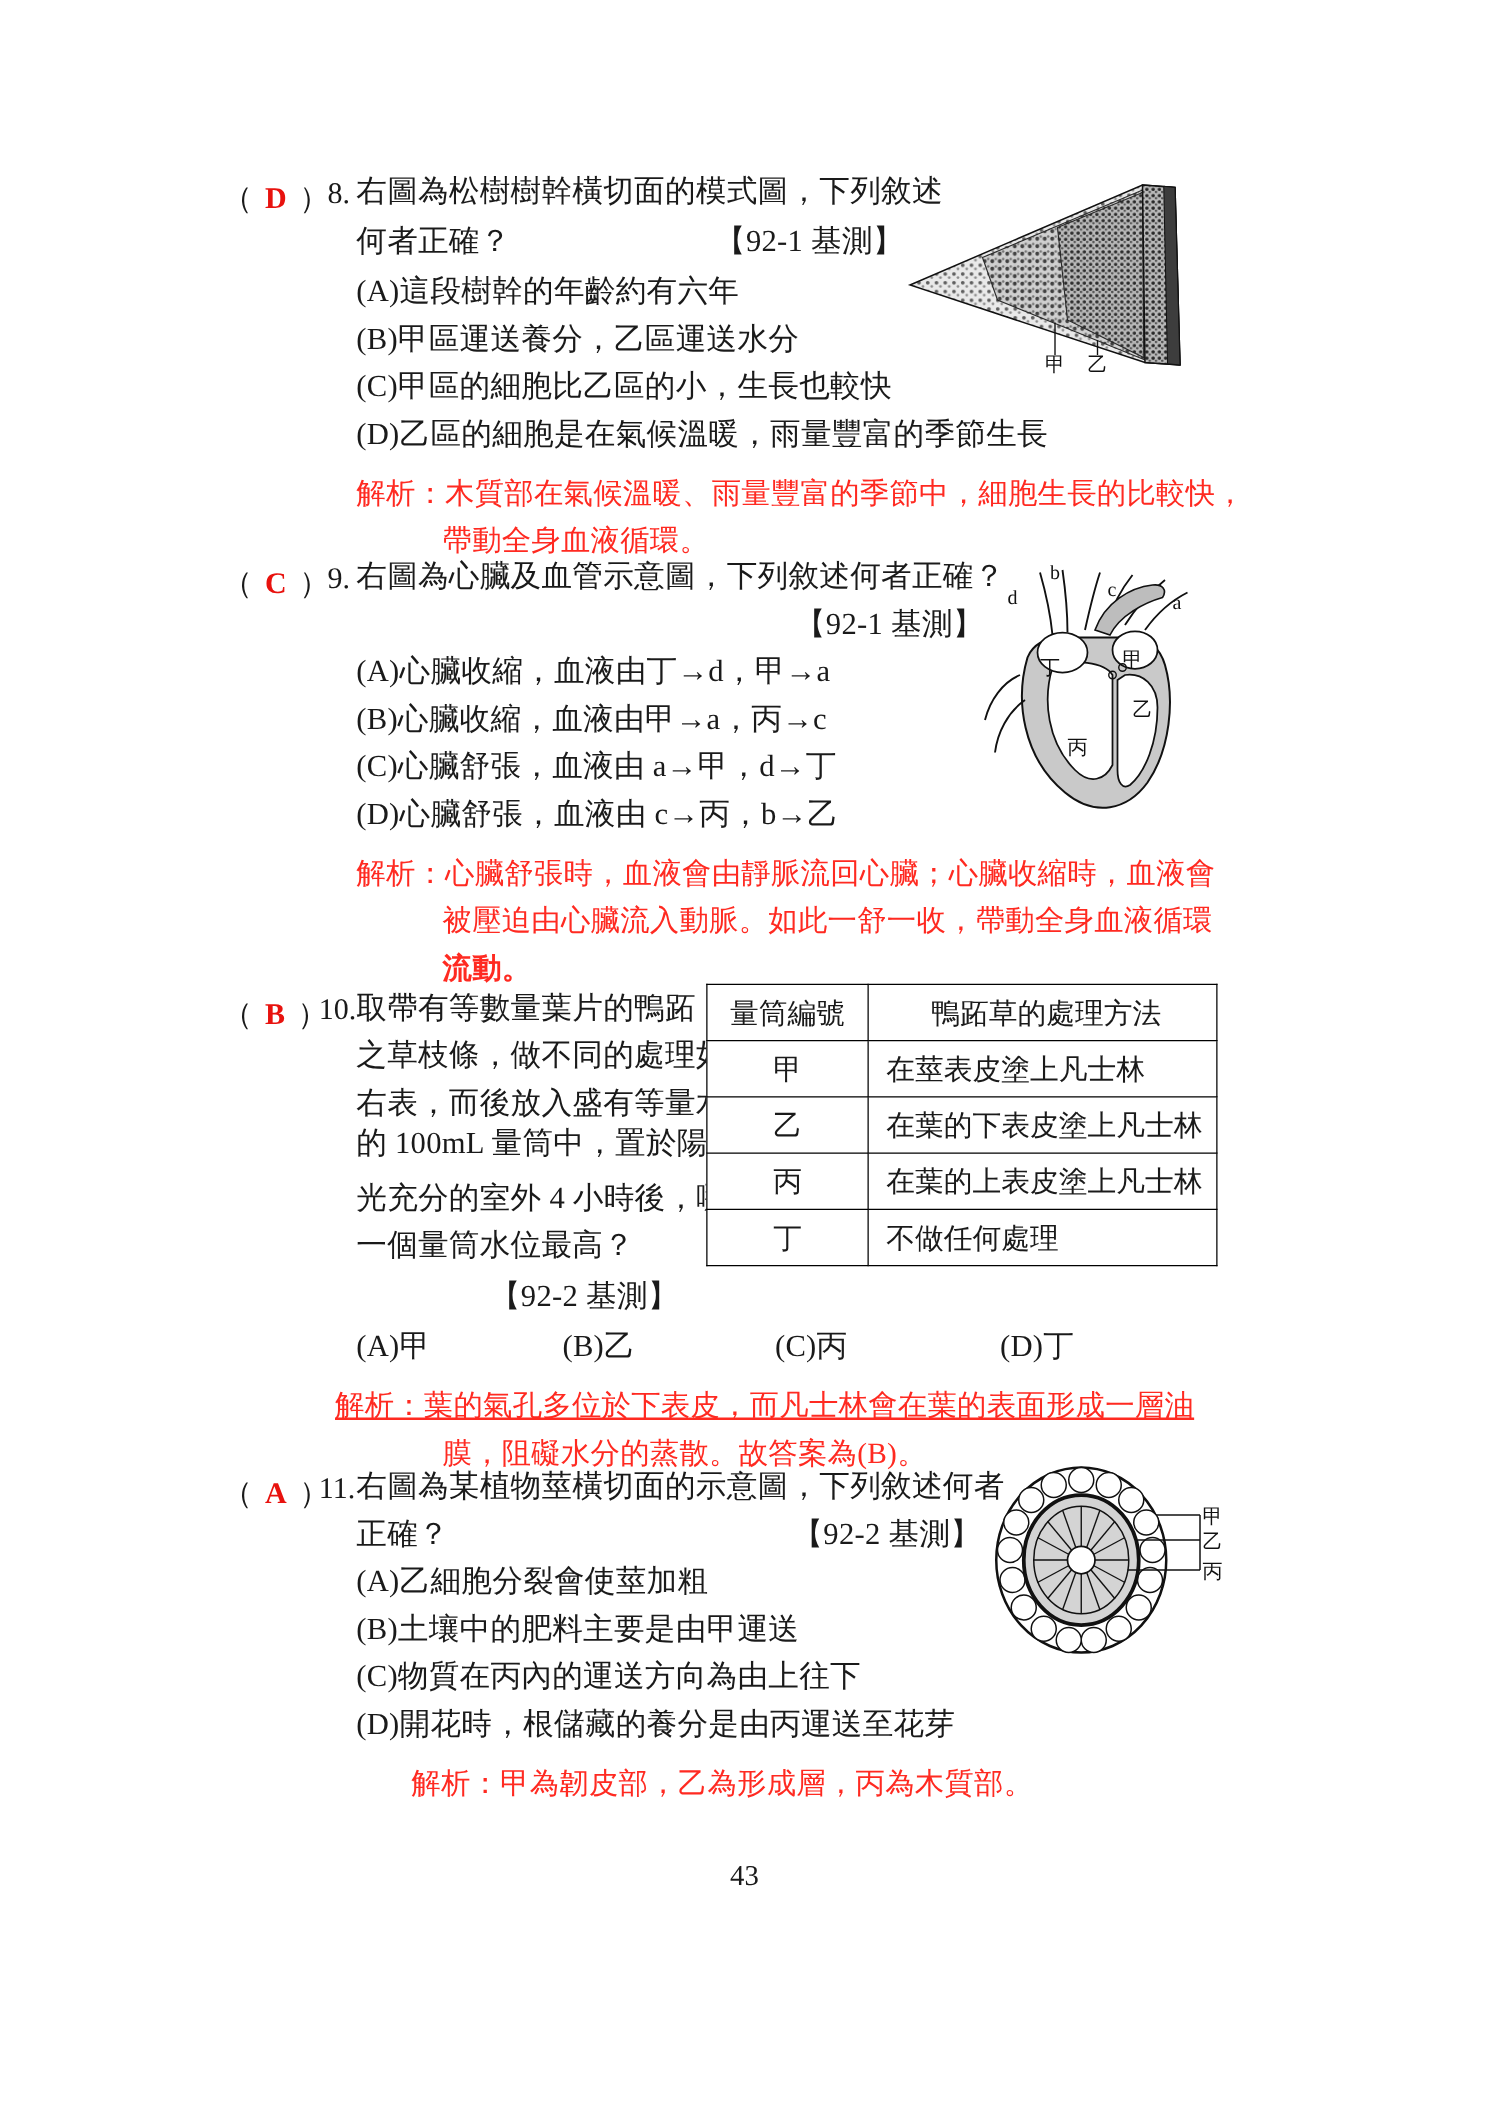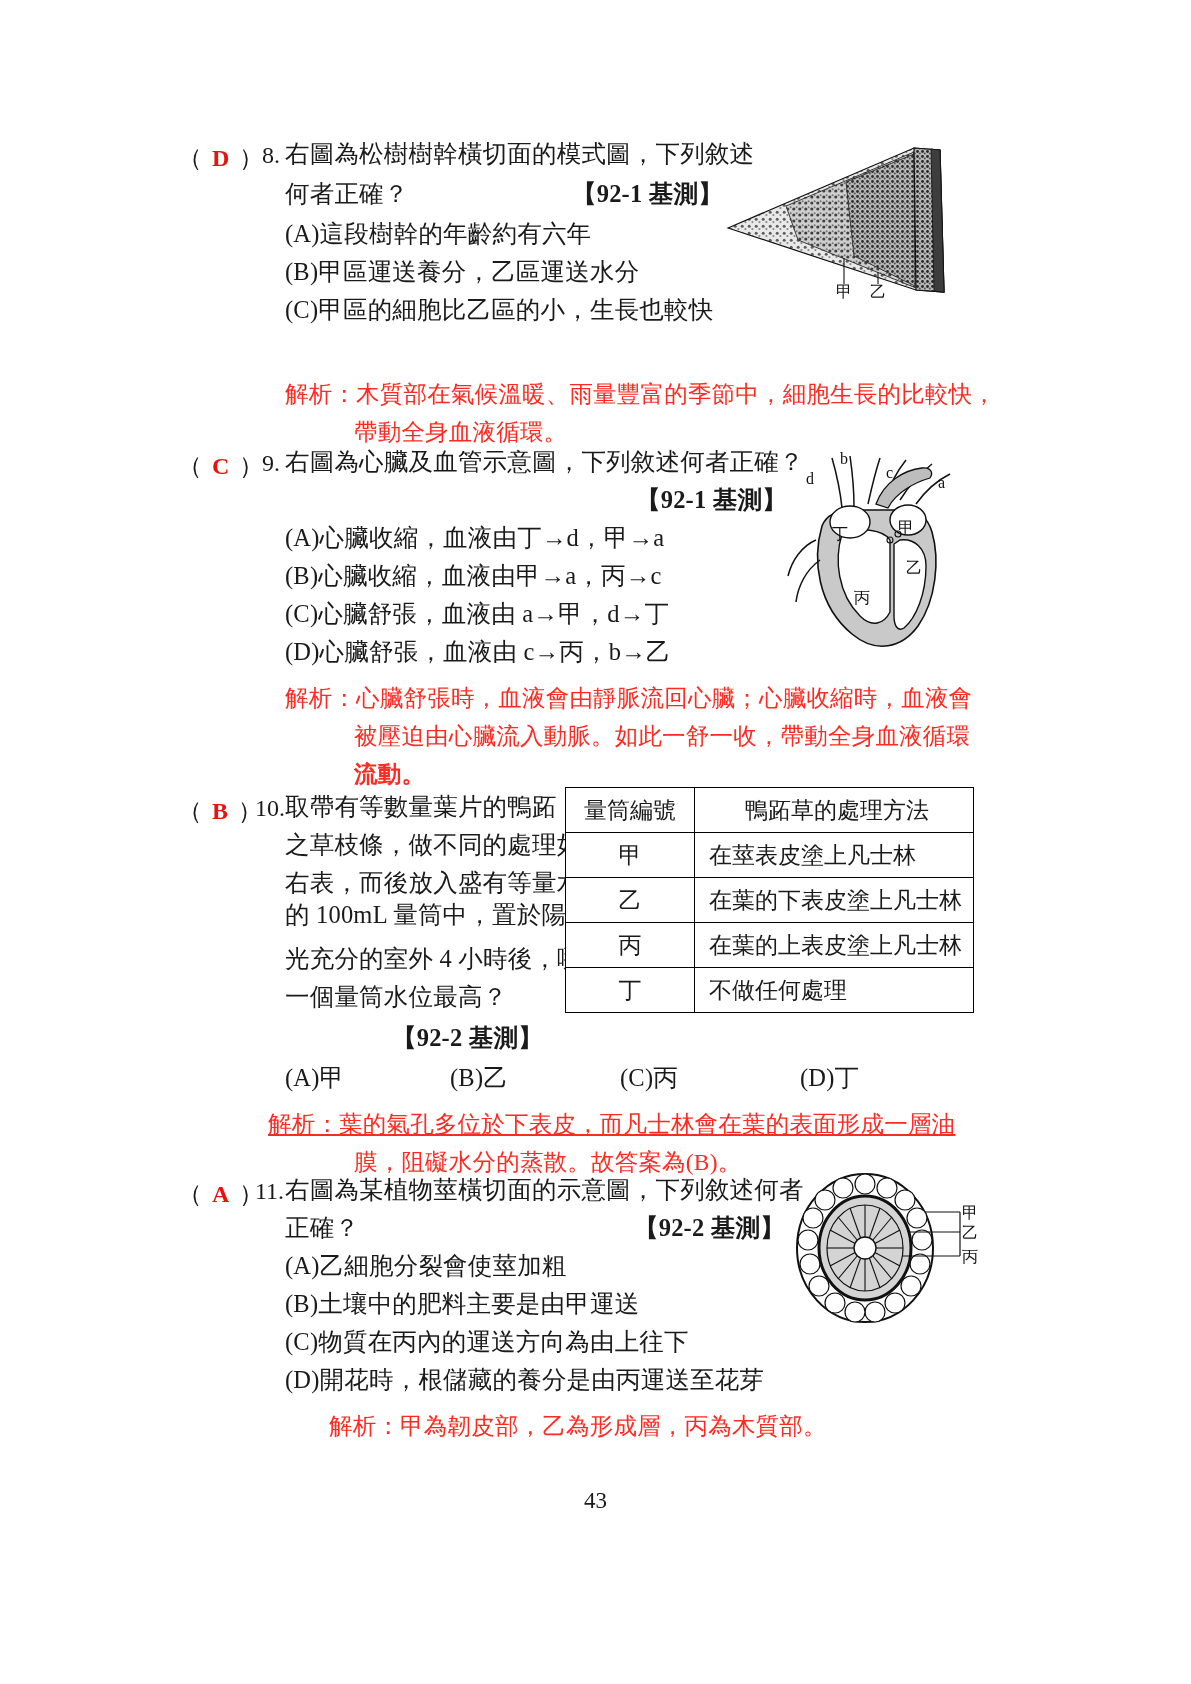--- a/index.html
+++ b/index.html
@@ -24,21 +24,21 @@
     font-size:24px;
     white-space:nowrap;
   }
   .line {
     position:absolute;
     font-size:24.5px;
     line-height:1.0;
     white-space:nowrap;
     letter-spacing:0.2px;
   }
-  .src { font-weight:bold; }
+  .src { font-weight:normal; }
   .exp {
     position:absolute;
     font-size:23.5px;
     color:#ff2a21;
     white-space:nowrap;
     letter-spacing:0.2px;
   }
 
   
   .tbl {
@@ -82,20 +82,21 @@
   <div class="marker" style="left:178px; top:142px;">
     （<span class="ans">D</span>）
   </div>
   <div class="qnum" style="left:262px; top:142px;">8.</div>
   <div class="line" style="left:285px; top:142px;">右圖為松樹樹幹橫切面的模式圖，下列敘述</div>
   <div class="line" style="left:285px; top:182px;">何者正確？</div>
   <div class="line src" style="left:572px; top:182px;">【92-1 基測】</div>
   <div class="line" style="left:285px; top:222px;">(A)這段樹幹的年齡約有六年</div>
   <div class="line" style="left:285px; top:260px;">(B)甲區運送養分，乙區運送水分</div>
   <div class="line" style="left:285px; top:298px;">(C)甲區的細胞比乙區的小，生長也較快</div>
+  <div class="line" style="left:285px; top:336px;">(D)乙區的細胞是在氣候溫暖，雨量豐富的季節生長</div>
   <div class="exp" style="left:285px; top:378px;">解析：木質部在氣候溫暖、雨量豐富的季節中，細胞生長的比較快，</div>
   <div class="exp" style="left:354px; top:416px;">帶動全身血液循環。</div>
 
   <div class="fig" style="left:726px; top:140px; width:230px; height:175px;">
     <svg width="230" height="175" viewBox="0 0 230 175">
       <defs>
         <pattern id="grainA" width="7" height="7" patternUnits="userSpaceOnUse">
           <rect width="7" height="7" fill="#e9e9e9"></rect>
           <circle cx="2.2" cy="2.2" r="1.5" fill="#5e5e5e"></circle>
           <circle cx="5.4" cy="5.1" r="1.1" fill="#8a8a8a"></circle>

